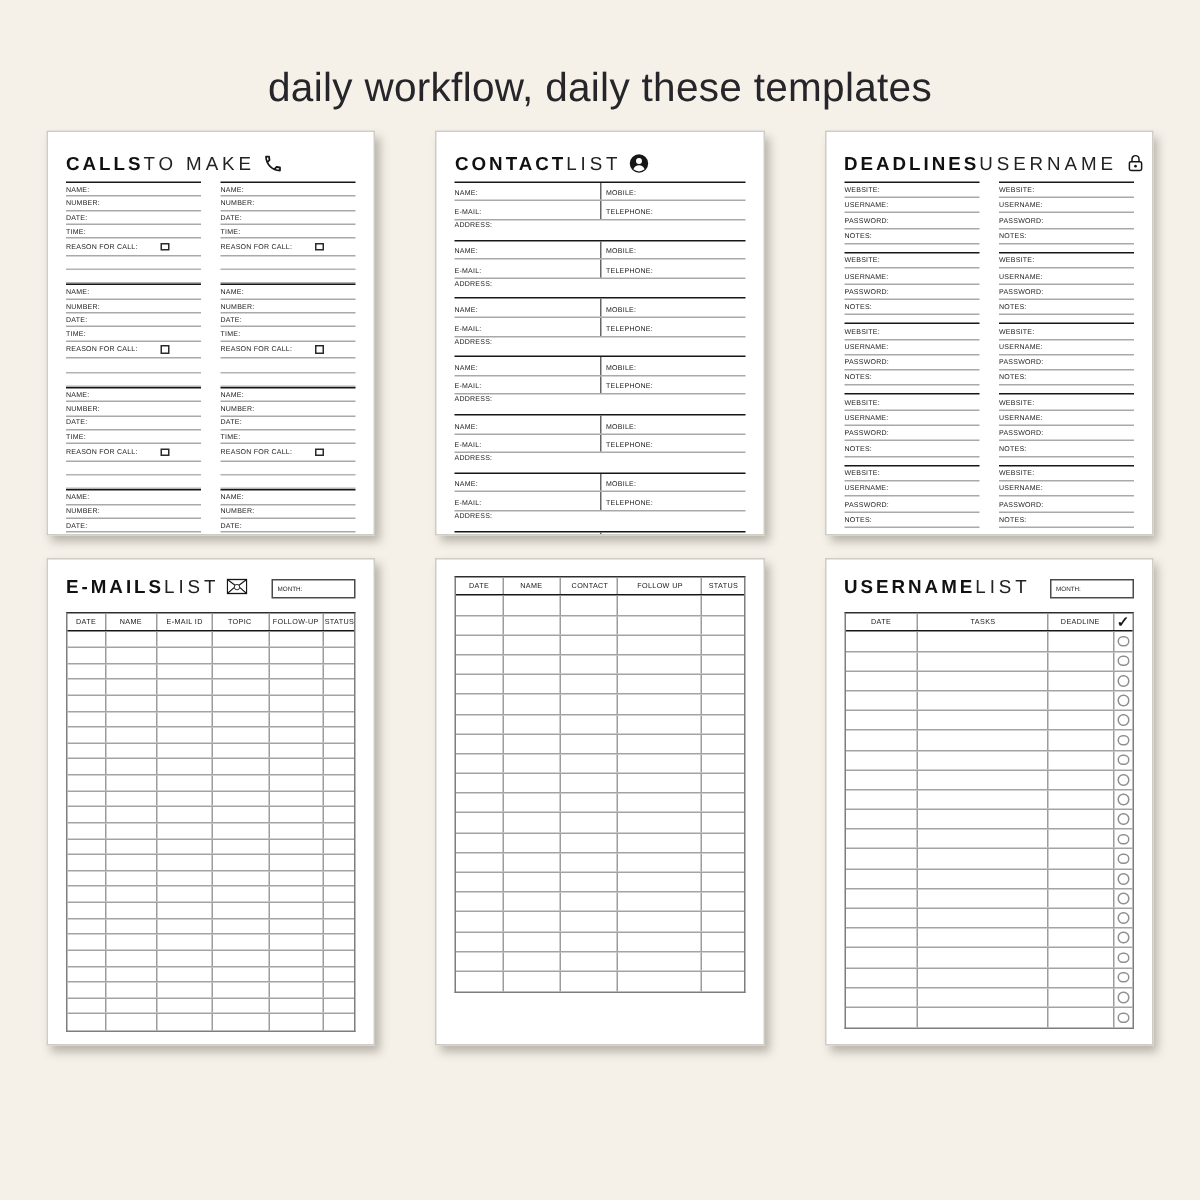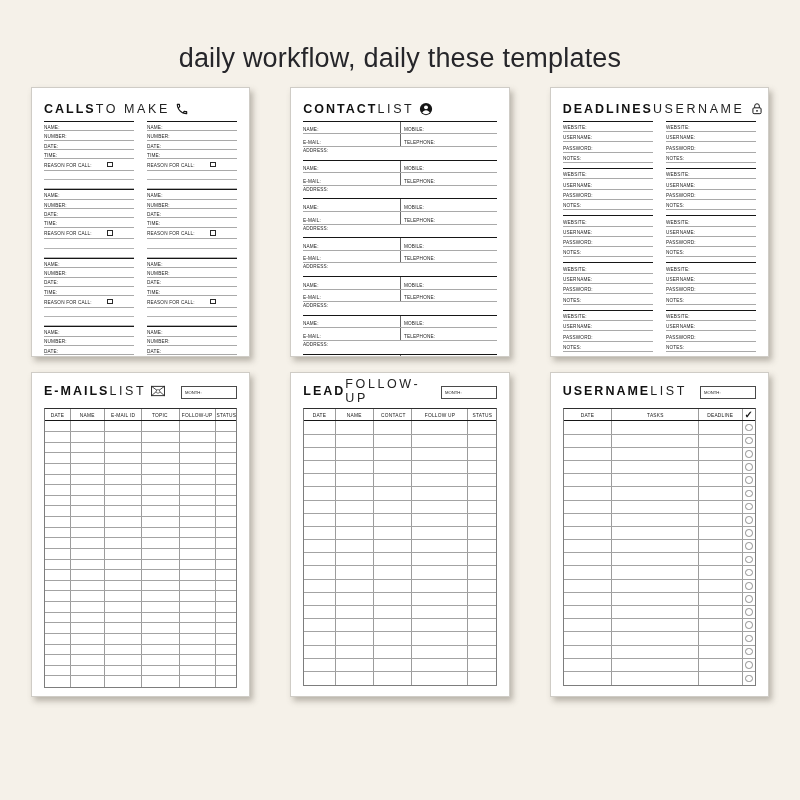--- a/index.html
+++ b/index.html
@@ -817,29 +817,20 @@
           <div class="td bl" style="width: 18%;"></div>
           <div class="td bl" style="width: 19%;"></div>
           <div class="td bl" style="width: 20%;"></div>
           <div class="td bl" style="width: 19%;"></div>
           <div class="td bl" style="width: 11%;"></div>
         </div>
       </div>
   </section>
 
   <section class="paper p-short">
-    <div class="sheet-head">
-      <header class="ph">
-        <span class="t-bold">LEAD</span>
-        <span class="t-light">FOLLOW-UP</span>
-      </header>
-      <div class="month-box">
-        <span class="mlbl">MONTH:</span>
-      </div>
-    </div>
     <div class="table t-leads">
         <div class="thead">
           <div class="th" style="width: 16%;">
             <span class="clbl">DATE</span>
           </div>
           <div class="th bl" style="width: 20%;">
             <span class="clbl">NAME</span>
           </div>
           <div class="th bl" style="width: 20%;">
             <span class="clbl">CONTACT</span>

